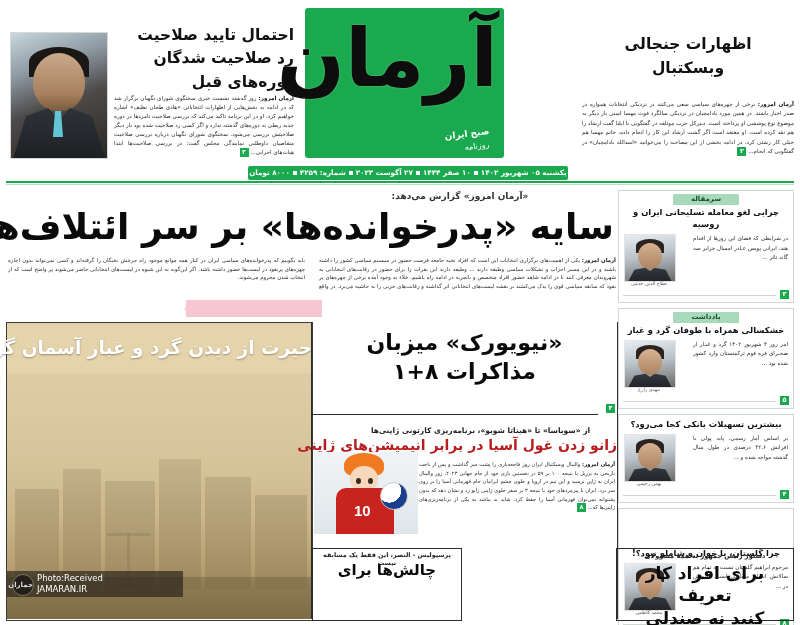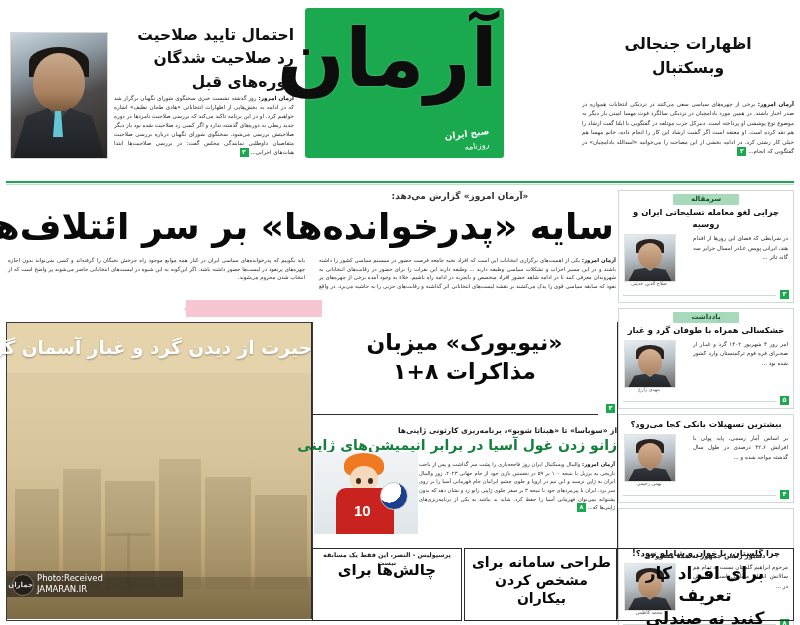--- a/index.html
+++ b/index.html
@@ -149,26 +149,26 @@
   
   .ctr-nuclear{position:absolute;left:312px;top:322px;width:305px;height:100px;}
   .ctr-nuclear .h{
     position:absolute;left:0;top:6px;width:100%;text-align:center;
     font-size:22px;font-weight:bold;line-height:1.32;color:#0a0a0a;
   }
   .divline{position:absolute;height:1px;background:#2d2d2d;}
 
   .ctr-anime{position:absolute;left:312px;top:424px;width:305px;height:115px;}
   .ctr-anime .k{
-    position:absolute;left:0;top:2px;width:100%;text-align:right;
-    font-size:7.5px;font-weight:bold;color:#222;
+    position:absolute;left:0;top:2px;width:100%;text-align:center;
+    font-size:7.5px;font-weight:bold;color:#222;padding-left:16px;
   }
   .ctr-anime .h{
     position:absolute;left:0;top:13px;width:100%;text-align:left;
-    font-size:14px;font-weight:bold;color:#15803d;white-space:nowrap;
+    font-size:14px;font-weight:bold;color:#b91c1c;white-space:nowrap;
   }
   .ctr-anime .bd{
     position:absolute;right:2px;top:36px;width:196px;
     font-size:5.2px;line-height:1.66;text-align:justify;color:#2b2b2b;
   }
   .animepic{
     position:absolute;left:2px;top:28px;width:104px;height:82px;overflow:hidden;
     background:linear-gradient(180deg,#f1f4f6 0%,#dfe6ea 100%);
   }
   .animepic .hair{position:absolute;left:30px;top:1px;width:40px;height:24px;border-radius:50% 50% 35% 35%;background:#f07a22;}
@@ -258,20 +258,23 @@
     <div class="teaser-right">
       <div class="hl-right">
         <div>اظهارات جنجالی</div>
         <div>وبسکتبال</div>
       </div>
       <div class="body-right"><span class="lead">آرمان امروز:</span><span> برخی از چهره‌های سیاسی سعی می‌کنند در نزدیکی انتخابات همواره در صدر اخبار باشند. در همین مورد بادامچیان در نزدیکی سالگرد فوت مهسا امینی بار دیگر به موضوع نوع پوششی او پرداخته است. دبیرکل حزب موتلفه در گفتگویی با ایلنا گفت ارشاد را هم نقد کرده است. او معتقد است اگر گشت ارشاد این کار را انجام داده، خانم مهسا هم خیلی کار زشتی کرد. در ادامه بخشی از این مصاحبه را می‌خوانید «اسدالله بادامچیان» در گفتگویی که انجام...</span>
         <span class="pgbadge">۲</span>
       </div>
     </div>
 
+    <div class="dateline">
+      <span>یکشنبه ۰۵ شهریور ۱۴۰۲</span><span class="sq"></span><span>۱۰ صفر ۱۴۴۴</span><span class="sq"></span><span>۲۷ آگوست ۲۰۲۳</span><span class="sq"></span><span>شماره: ۴۲۵۹</span><span class="sq"></span><span>۸۰۰۰ تومان</span>
+    </div>
 
     <div class="rule"></div>
     <div class="rule2"></div>
   </div>
 
   <div class="kicker">«آرمان امروز» گزارش می‌دهد:</div>
   <div class="mainhead">سایه «پدرخوانده‌ها» بر سر ائتلاف‌های انتخاباتی</div>
   <div class="mainbody"><span class="lead">آرمان امروز:</span><span> یکی از اهمیت‌های برگزاری انتخابات این است که افراد نخبه جامعه فرصت حضور در سیستم سیاسی کشور را داشته باشند و در این مسیر احزاب و تشکلات سیاسی وظیفه دارند ... وظیفه دارند این نفرات را برای حضور در رقابت‌های انتخاباتی به شهروندان معرفی کنند تا در ادامه شاهد حضور افراد متخصص و باتجربه در ادامه راه باشیم.</span>
     <span>خلاء به وجود آمده برخی از چهره‌های پر نفوذ که سابقه سیاسی قوی را یدک می‌کشند بر نقشه لیست‌های انتخاباتی اثر گذاشته و رقابت‌های حزبی را به حاشیه می‌برد. در واقع باید بگوییم که پدرخوانده‌های سیاسی ایران در کنار همه موانع موجود راه جرخش نخبگان را گرفته‌اند و کسی نمی‌تواند بدون اجازه چهره‌های پرنفوذ در لیست‌ها حضور داشته باشد. اگر این‌گونه به این شیوه در لیست‌های انتخاباتی حاضر می‌شوند پر واضح است که از انتخاب شدن محروم می‌شوند.</span>
   </div>
@@ -324,27 +327,20 @@
     </div>
   </div>
 
   <div class="botbox" id="box-ronaldo">
     <div class="k">پرسپولیس - النصر، این فقط یک مسابقه نیست</div>
     <div class="h">
       <div>چالش‌ها برای</div>
     </div>
   </div>
 
-  <div class="botbox" id="box-unemployed">
-    <div class="h">
-      <div>طراحی سامانه برای</div>
-      <div>مشخص کردن</div>
-      <div>بیکاران</div>
-    </div>
-  </div>
 
   <div class="sidebar">
 
     <div class="sb-item">
       <span class="sb-tag">سرمقاله</span>
       <div class="sb-title">چرایی لغو معامله تسلیحاتی ایران و روسیه</div>
       <div class="sb-row">
         <div class="sb-photo">
           <div class="hh"></div>
             <div class="f"></div>

